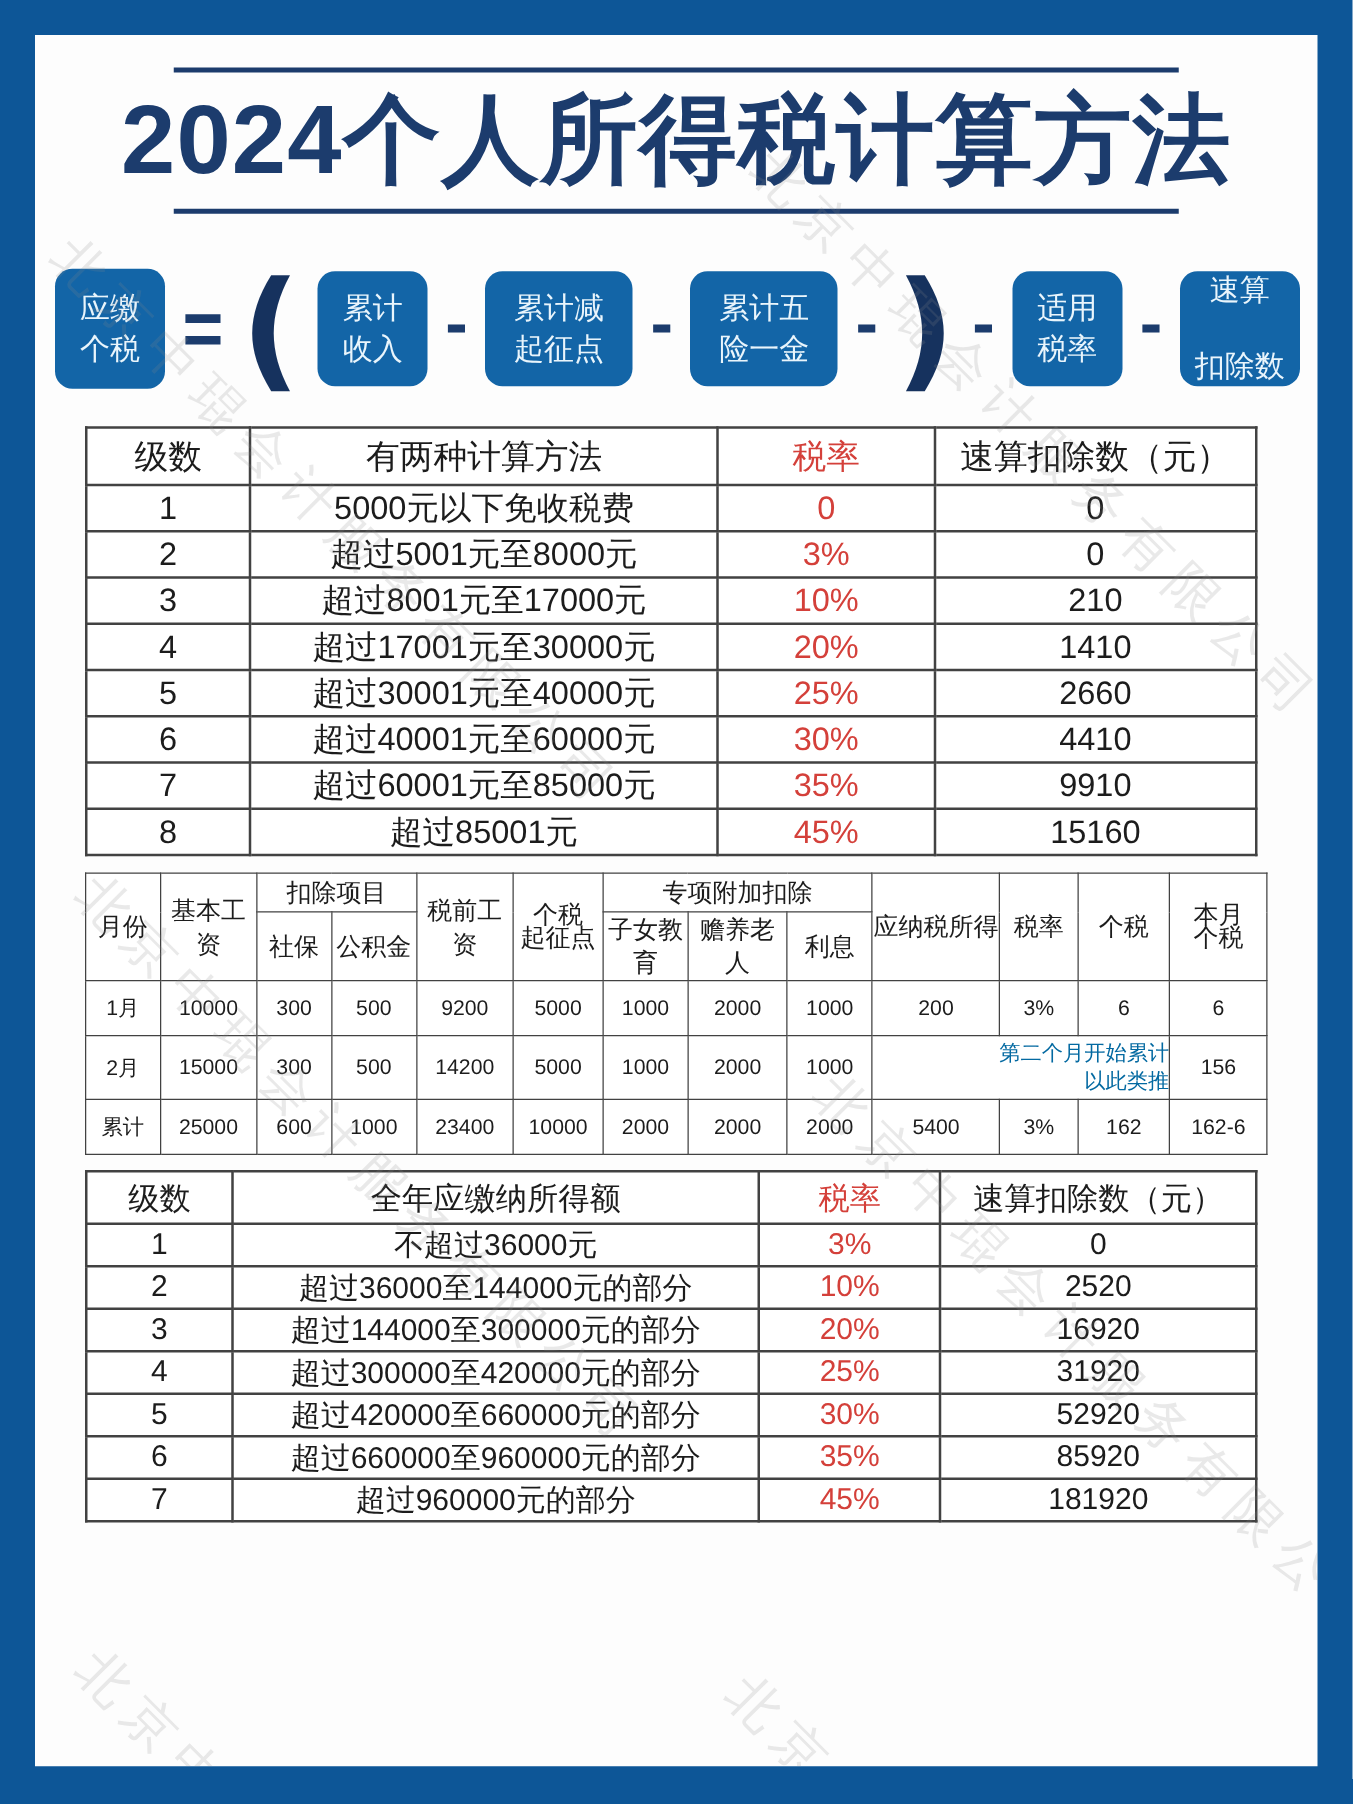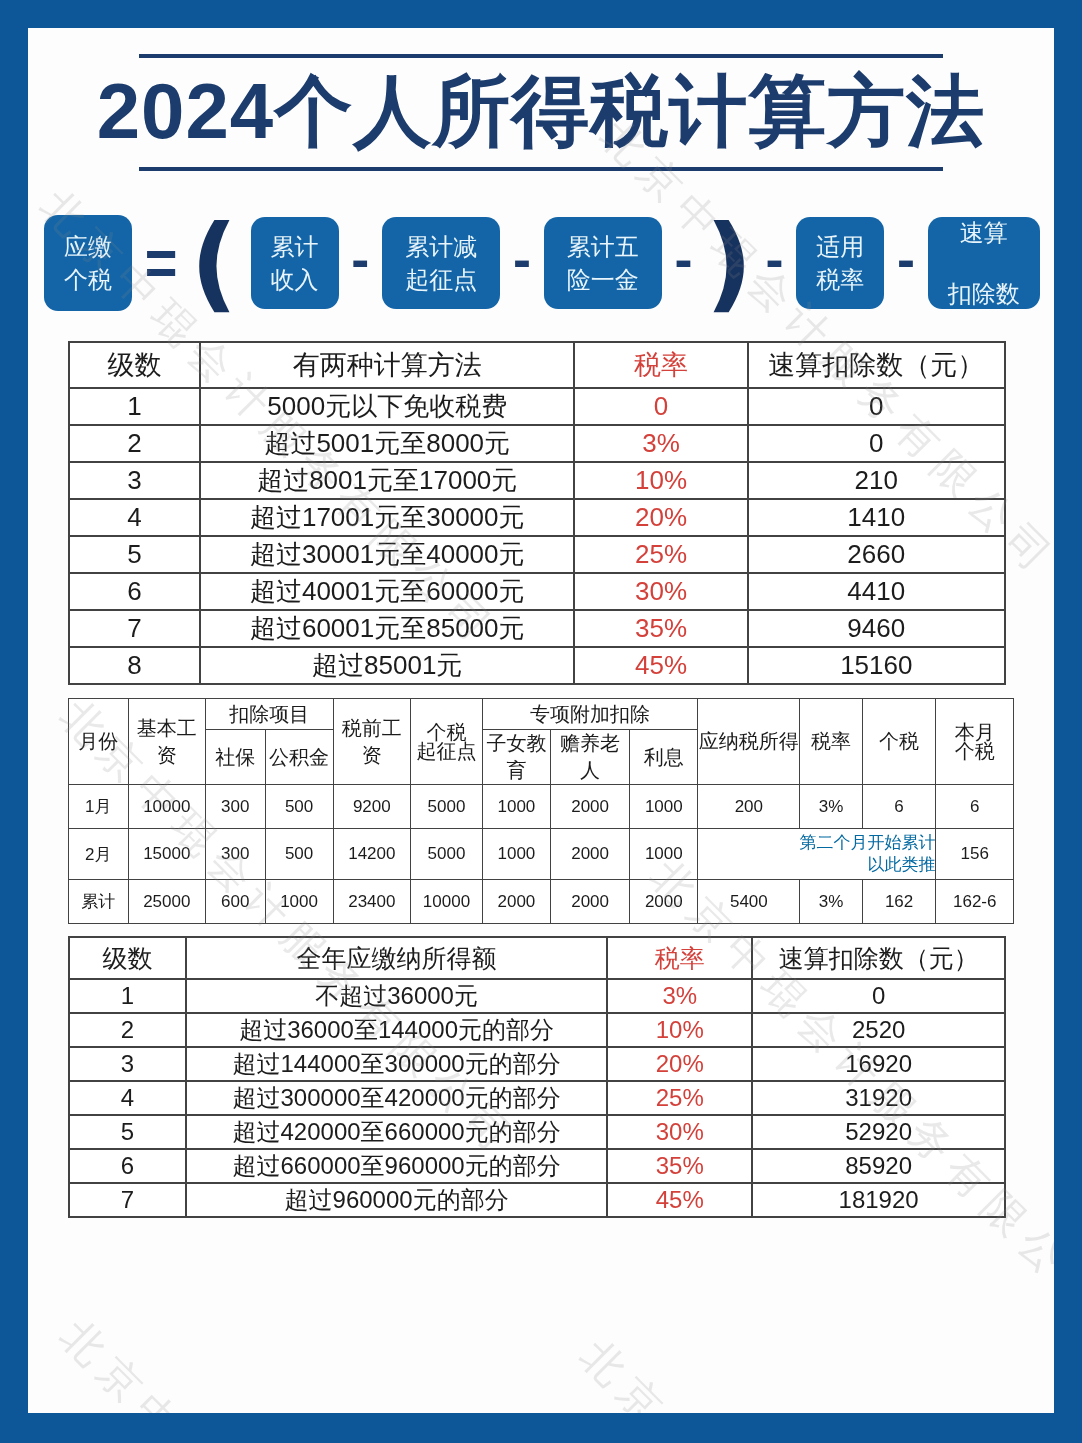--- a/index.html
+++ b/index.html
@@ -113,21 +113,21 @@
       <span>险一金</span>
     </div>
     <span class="op minus">-</span>
     <span class="paren">)</span>
     <span class="op minus">-</span>
     <div class="fbox w2">
       <span>适用</span>
       <span>税率</span>
     </div>
     <span class="op minus">-</span>
-    <div class="fbox w2" style="width:112px;gap:28px;">
+    <div class="fbox w2" style="width:96px;gap:28px;">
       <span>速算</span>
       <span>扣除数</span>
     </div>
   </div>
 
   <table class="t1">
     <colgroup>
         <col style="width:14%">
         <col style="width:40%">
         <col style="width:18.5%">
@@ -173,21 +173,21 @@
     <tr>
           <td>6</td>
           <td>超过40001元至60000元</td>
           <td class="red">30%</td>
           <td>4410</td>
         </tr>
     <tr>
           <td>7</td>
           <td>超过60001元至85000元</td>
           <td class="red">35%</td>
-          <td>9460</td>
+          <td>9910</td>
         </tr>
     <tr>
           <td>8</td>
           <td>超过85001元</td>
           <td class="red">45%</td>
           <td>15160</td>
         </tr>
   </tbody>
     </table>
 

